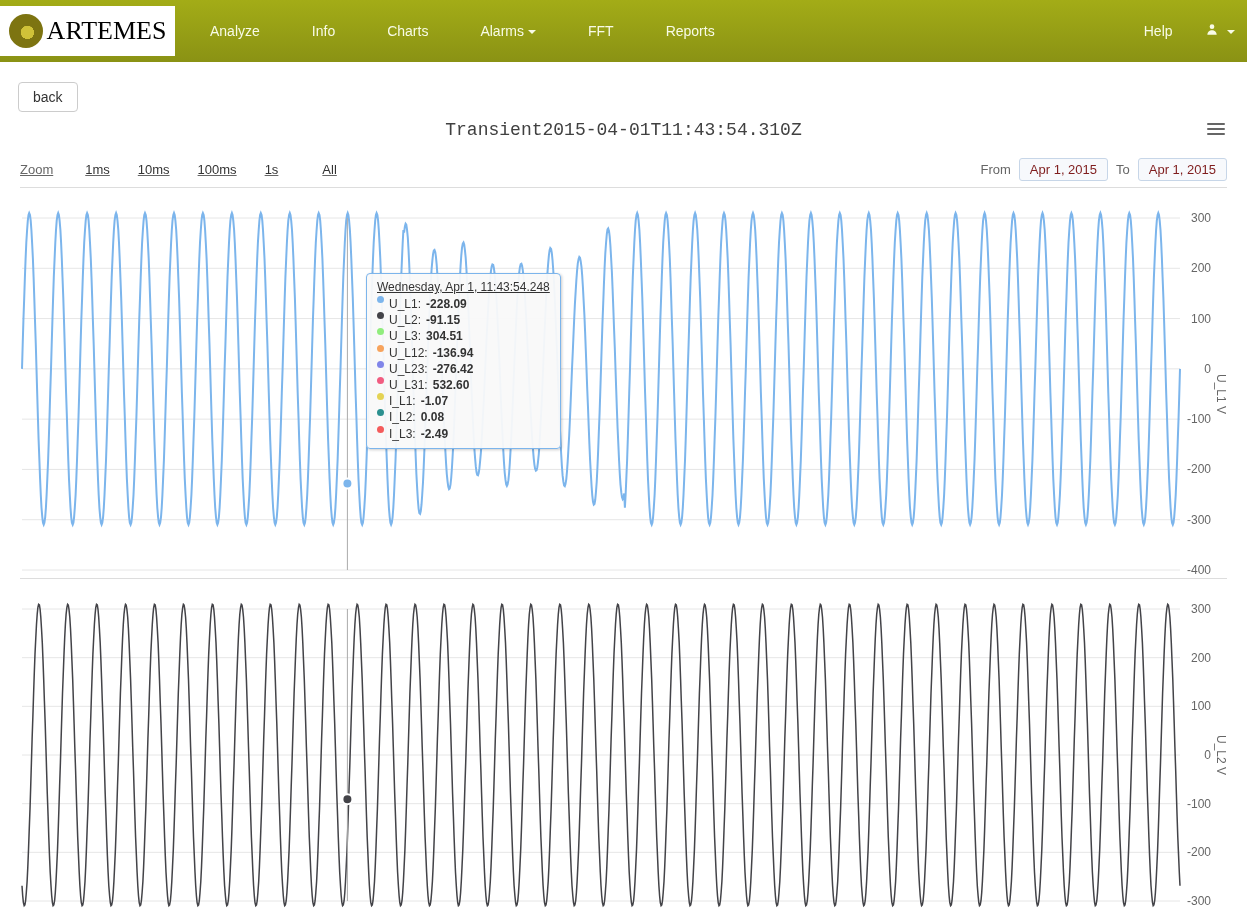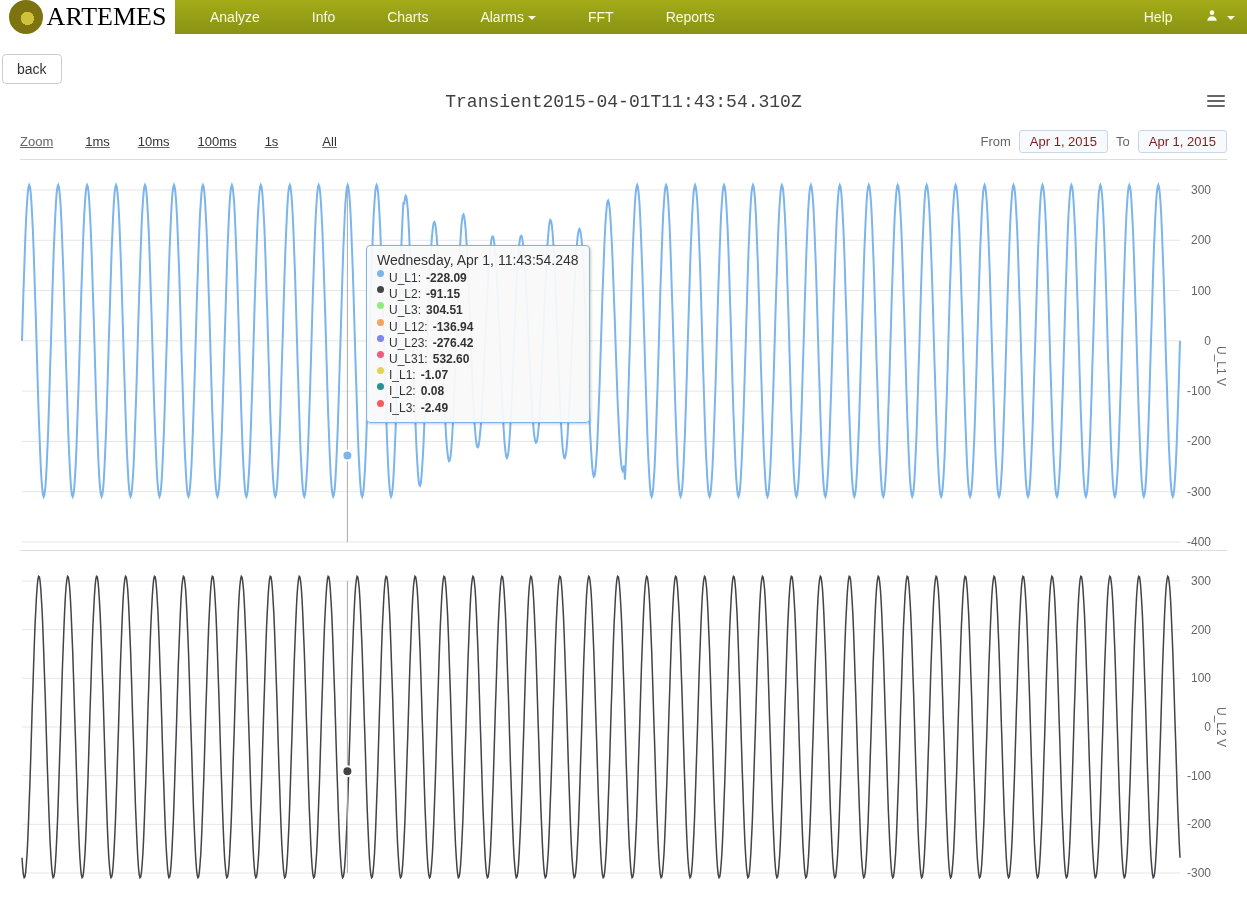--- a/index.html
+++ b/index.html
@@ -1,39 +1,39 @@
 <!DOCTYPE html>
 <html><head>
 <meta charset="utf-8">
 <style>
   * { box-sizing: border-box; margin: 0; padding: 0; }
   body { font-family: "Helvetica Neue", Arial, sans-serif; font-size: 14px; color: #333; background: #fff; width: 1247px; }
   .navbar {
-    display: flex; align-items: center; height: 34px;
+    display: flex; align-items: center; height: 62px;
     background: linear-gradient(to bottom, #a3ac17 0%, #8a9214 100%);
     color: #fdfdf0;
   }
   .logo {
     width: 175px; height: 50px; background: #fff; display: flex; align-items: center; justify-content: center;
     flex-shrink: 0;
   }
   .logo-ring {
     width:34px; height:34px; border-radius:50%; border:3px solid #7d7411;
     background: radial-gradient(circle at 55% 55%, #d0c238 30%, #7d7411 31%);
     position:relative; display:inline-block; margin-right:4px;
   }
   .logo-text { font-family: "Times New Roman", serif; font-size: 26px; font-weight: 500; letter-spacing: 0px; color:#000; }
   .nav-items { display: flex; align-items: center; flex: 1; padding-left: 15px; gap: 12px; }
   .nav-item { padding: 16px 20px; cursor: pointer; font-size: 14px; white-space: nowrap; color:#f8fbe6; }
   .caret { display:inline-block; margin-left:4px; width:0; height:0; border-left:4px solid transparent; border-right:4px solid transparent; border-top:4px solid #f8fbe6; vertical-align: middle; }
   .nav-right { display:flex; align-items:center; }
   .user-icon { font-size:16px; color:#f8fbe6; }
   .content { padding: 20px 0 0 0; position: relative; }
   .back-btn {
-    margin-left: 2px; padding: 6px 14px; border: 1px solid #ccc; border-radius: 4px;
+    margin-left: 18px; padding: 6px 14px; border: 1px solid #ccc; border-radius: 4px;
     background: #fff; font-size: 14px; color:#333; cursor:pointer;
   }
   .chart-title { text-align:center; font-family: "Lucida Sans Typewriter","Courier New",monospace; font-size:18px; color:#404040; margin-top: 8px; letter-spacing:0px; }
   .menu-icon { position:absolute; right:22px; top:58px; cursor:pointer; }
   .menu-icon div { width:18px; height:2px; background:#666; margin:3px 0; border-radius:1px; }
   .controls-row { display:flex; align-items:center; margin: 18px 20px 4px 20px; font-size:13px; color:#666; }
   .zoom-group { display:flex; gap:24px;text-decoration:underline; }
   .zoom-label { color:#666; margin-right:6px; }
   .zoom-btn { color:#333; cursor:pointer; padding:0 2px; }
   .date-group { margin-left:auto; display:flex; align-items:center; gap:8px; }
@@ -48,21 +48,21 @@
   .series-U_L1 { stroke:#7cb5ec; stroke-width:2; fill:none; }
   .series-U_L2 { stroke:#434348; stroke-width:1.5; fill:none; }
   .crosshair { stroke:#aaa; stroke-width:1; }
   .hover-marker { fill:#7cb5ec; stroke:#fff; stroke-width:2; }
   .hover-marker2 { fill:#434348; stroke:#fff; stroke-width:2; }
   .tooltip {
     position:absolute; background:rgba(249,249,249,0.95); border:1px solid #7cb5ec; border-radius:4px;
     padding:6px 10px; font-size:12px; box-shadow:1px 1px 3px rgba(0,0,0,.2);
     min-width:150px;
   }
-  .tooltip-title { font-size:14px; color:#333; margin-bottom:2px; white-space:nowrap; }
+  .tooltip-title { font-size:12px; color:#333; margin-bottom:2px; white-space:nowrap;text-decoration:underline; }
   .tooltip-row { display:flex; gap:5px; line-height:1.35; }
   .tooltip-dot { width:7px; height:7px; border-radius:50%; display:inline-block; flex-shrink:0; }
   .tooltip-val { font-weight:bold; }
 </style>
 </head>
 <body>
 
 <div class="navbar">
   <div class="logo">
     <span class="logo-ring"></span>

